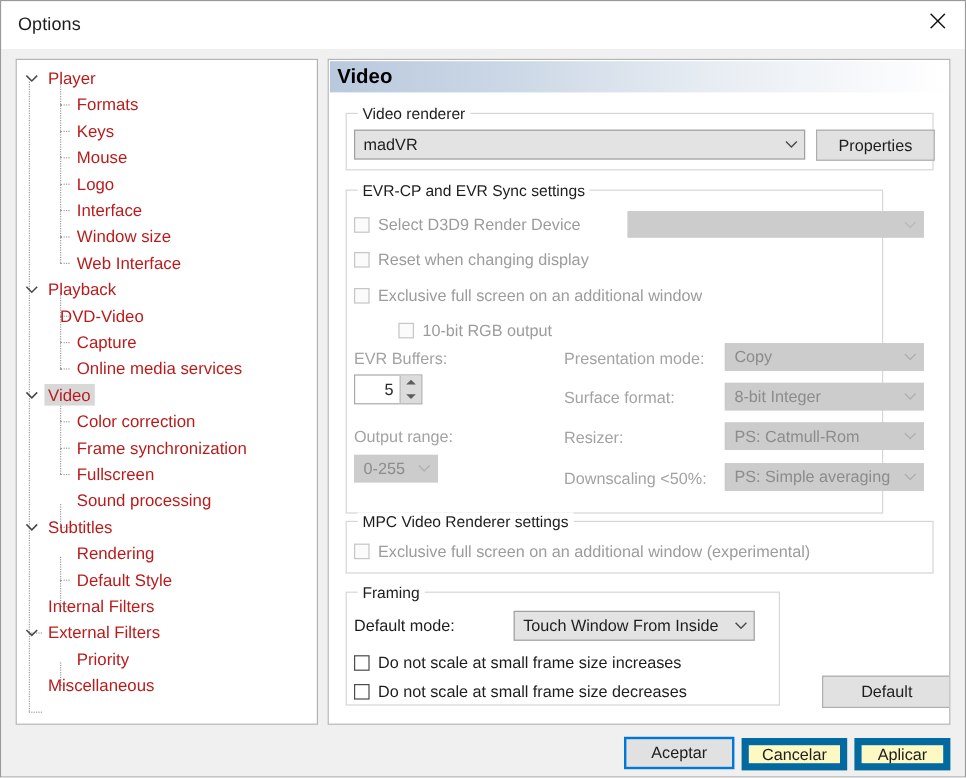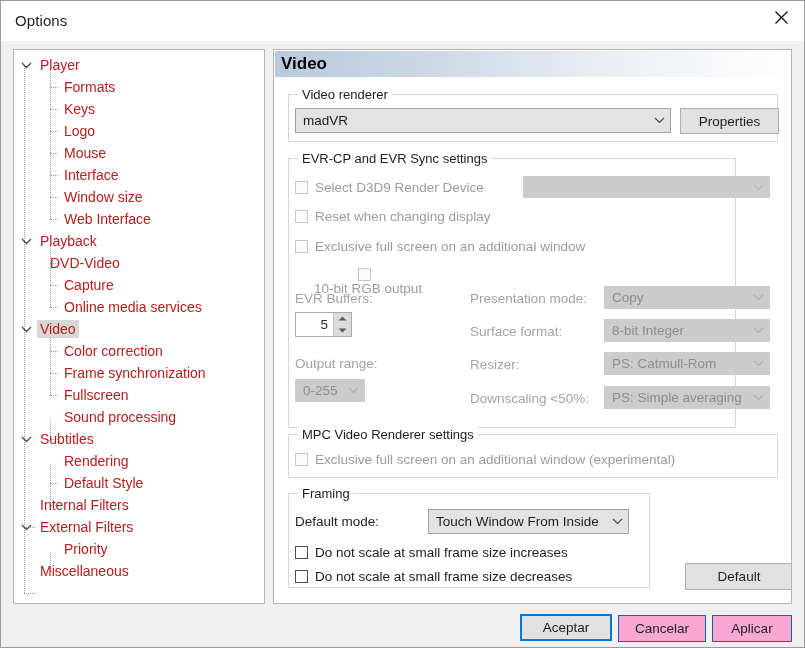--- a/index.html
+++ b/index.html
@@ -205,22 +205,22 @@
     width: 17px; background:#dcdcdc; border-left:1px solid #bdbdbd;
     display:flex; flex-direction:column;
   }
   .spin .sbtns > div { flex:1; display:flex; align-items:center; justify-content:center; }
 
   
   .dlg-btn {
     position: absolute;
     box-sizing: border-box;
     height: 27px;
-    border: 1px solid #0369a1;
-    background: #f9a8d4;
+    border: 6px solid #0369a1;
+    background: #fef9c3;
     display:flex; align-items:center; justify-content:center;
     font-size: 13.5px; color:#1d1d1d;
     cursor: default;
   }
   .dlg-btn.primary {
     border: 2px solid #0078d7;
     background: #e1e1e1;
   }
 </style>
 </head>
@@ -278,24 +278,24 @@
             </span>
             <span class="label">Player</span>
           </div>
           <div class="tree-row" style="padding-left: 47px;">
             <span class="label">Formats</span>
           </div>
           <div class="tree-row" style="padding-left: 47px;">
             <span class="label">Keys</span>
           </div>
           <div class="tree-row" style="padding-left: 47px;">
+            <span class="label">Mouse</span>
+          </div>
+          <div class="tree-row" style="padding-left: 47px;">
             <span class="label">Logo</span>
-          </div>
-          <div class="tree-row" style="padding-left: 47px;">
-            <span class="label">Mouse</span>
           </div>
           <div class="tree-row" style="padding-left: 47px;">
             <span class="label">Interface</span>
           </div>
           <div class="tree-row" style="padding-left: 47px;">
             <span class="label">Window size</span>
           </div>
           <div class="tree-row" style="padding-left: 47px;">
             <span class="label">Web Interface</span>
           </div>
@@ -411,21 +411,21 @@
       <div class="cbrow disabled" style="left:21px; top:159px;align-items:center;">
         <span class="cbbox"></span>
         <span>Reset when changing display</span>
       </div>
 
       <div class="cbrow disabled" style="left:21px; top:189px;">
         <span class="cbbox"></span>
         <span>Exclusive full screen on an additional window</span>
       </div>
 
-      <div class="cbrow disabled" style="left:40px; top:218px;flex-direction:column;">
+      <div class="cbrow disabled" style="left:58px; top:218px;">
         <span class="cbbox"></span>
         <span>10-bit RGB output</span>
       </div>
 
       <div class="lbl disabled" style="left:21px; top:241px;">EVR Buffers:</div>
       <div class="spin" style="left:21px; top:262px; width:57px; height:25px;">
         <span class="sval">5</span>
         <span class="sbtns">
           <div>
             <svg width="9" height="5" viewBox="0 0 9 5">

